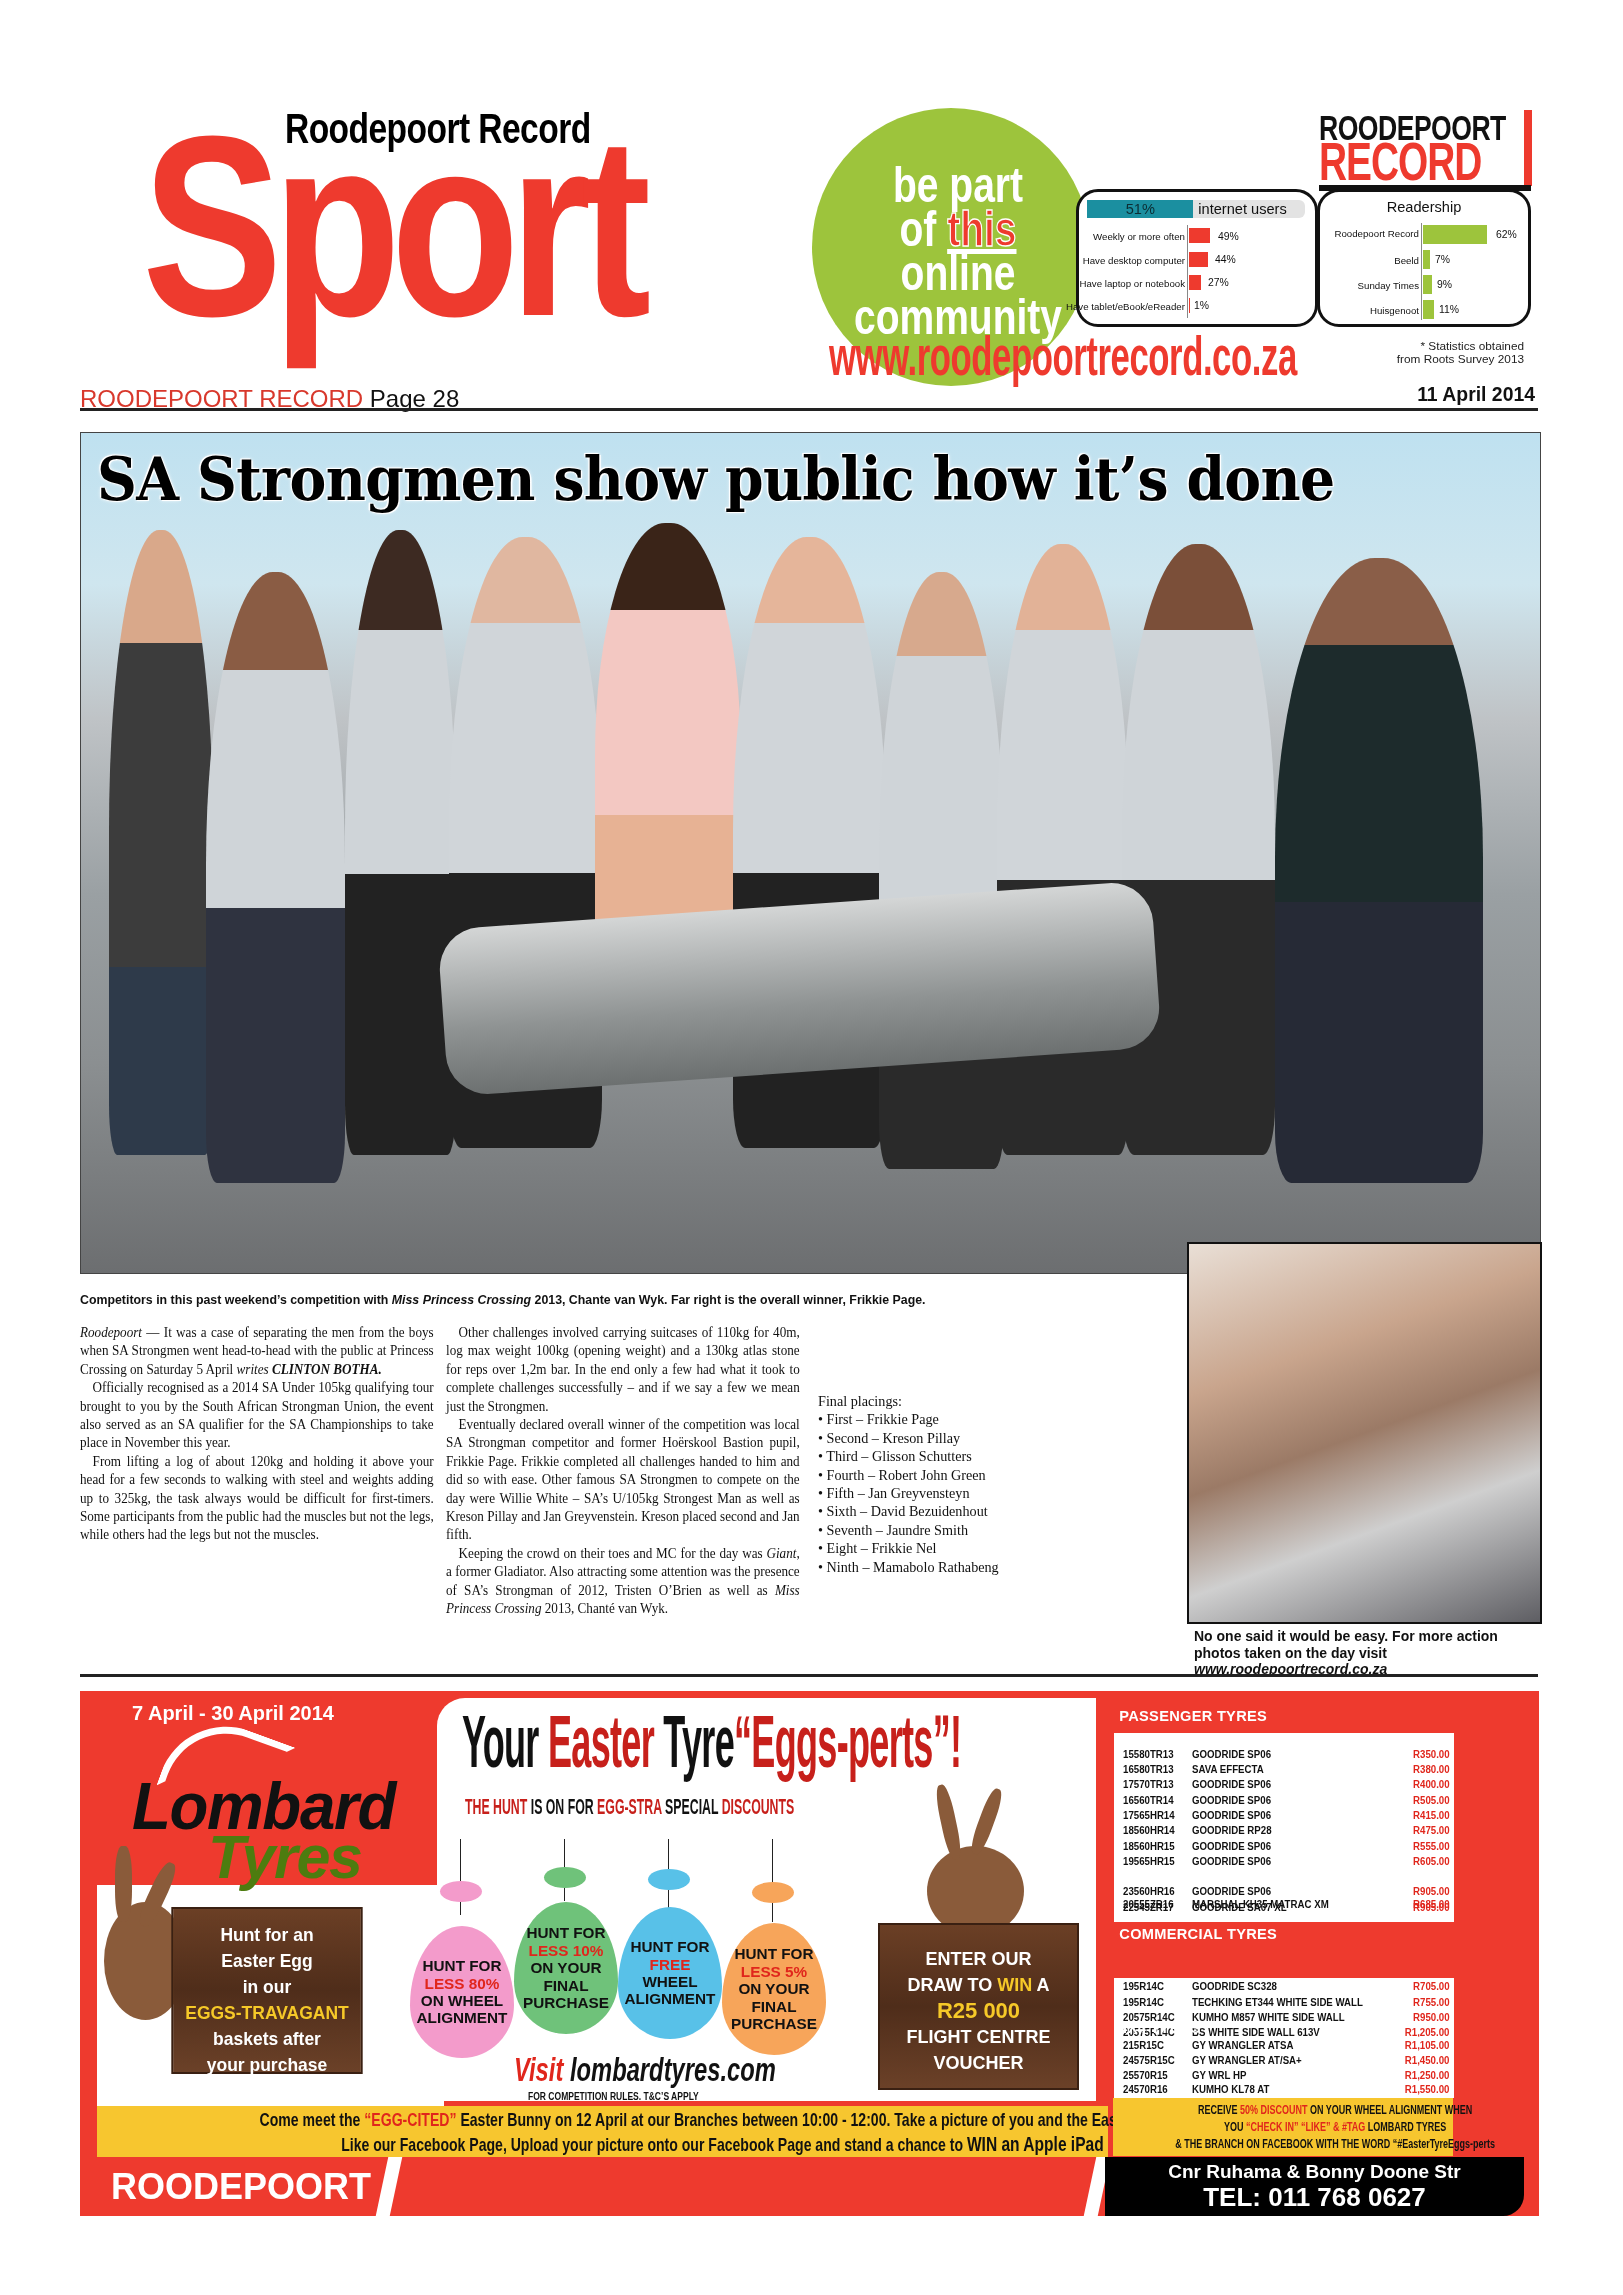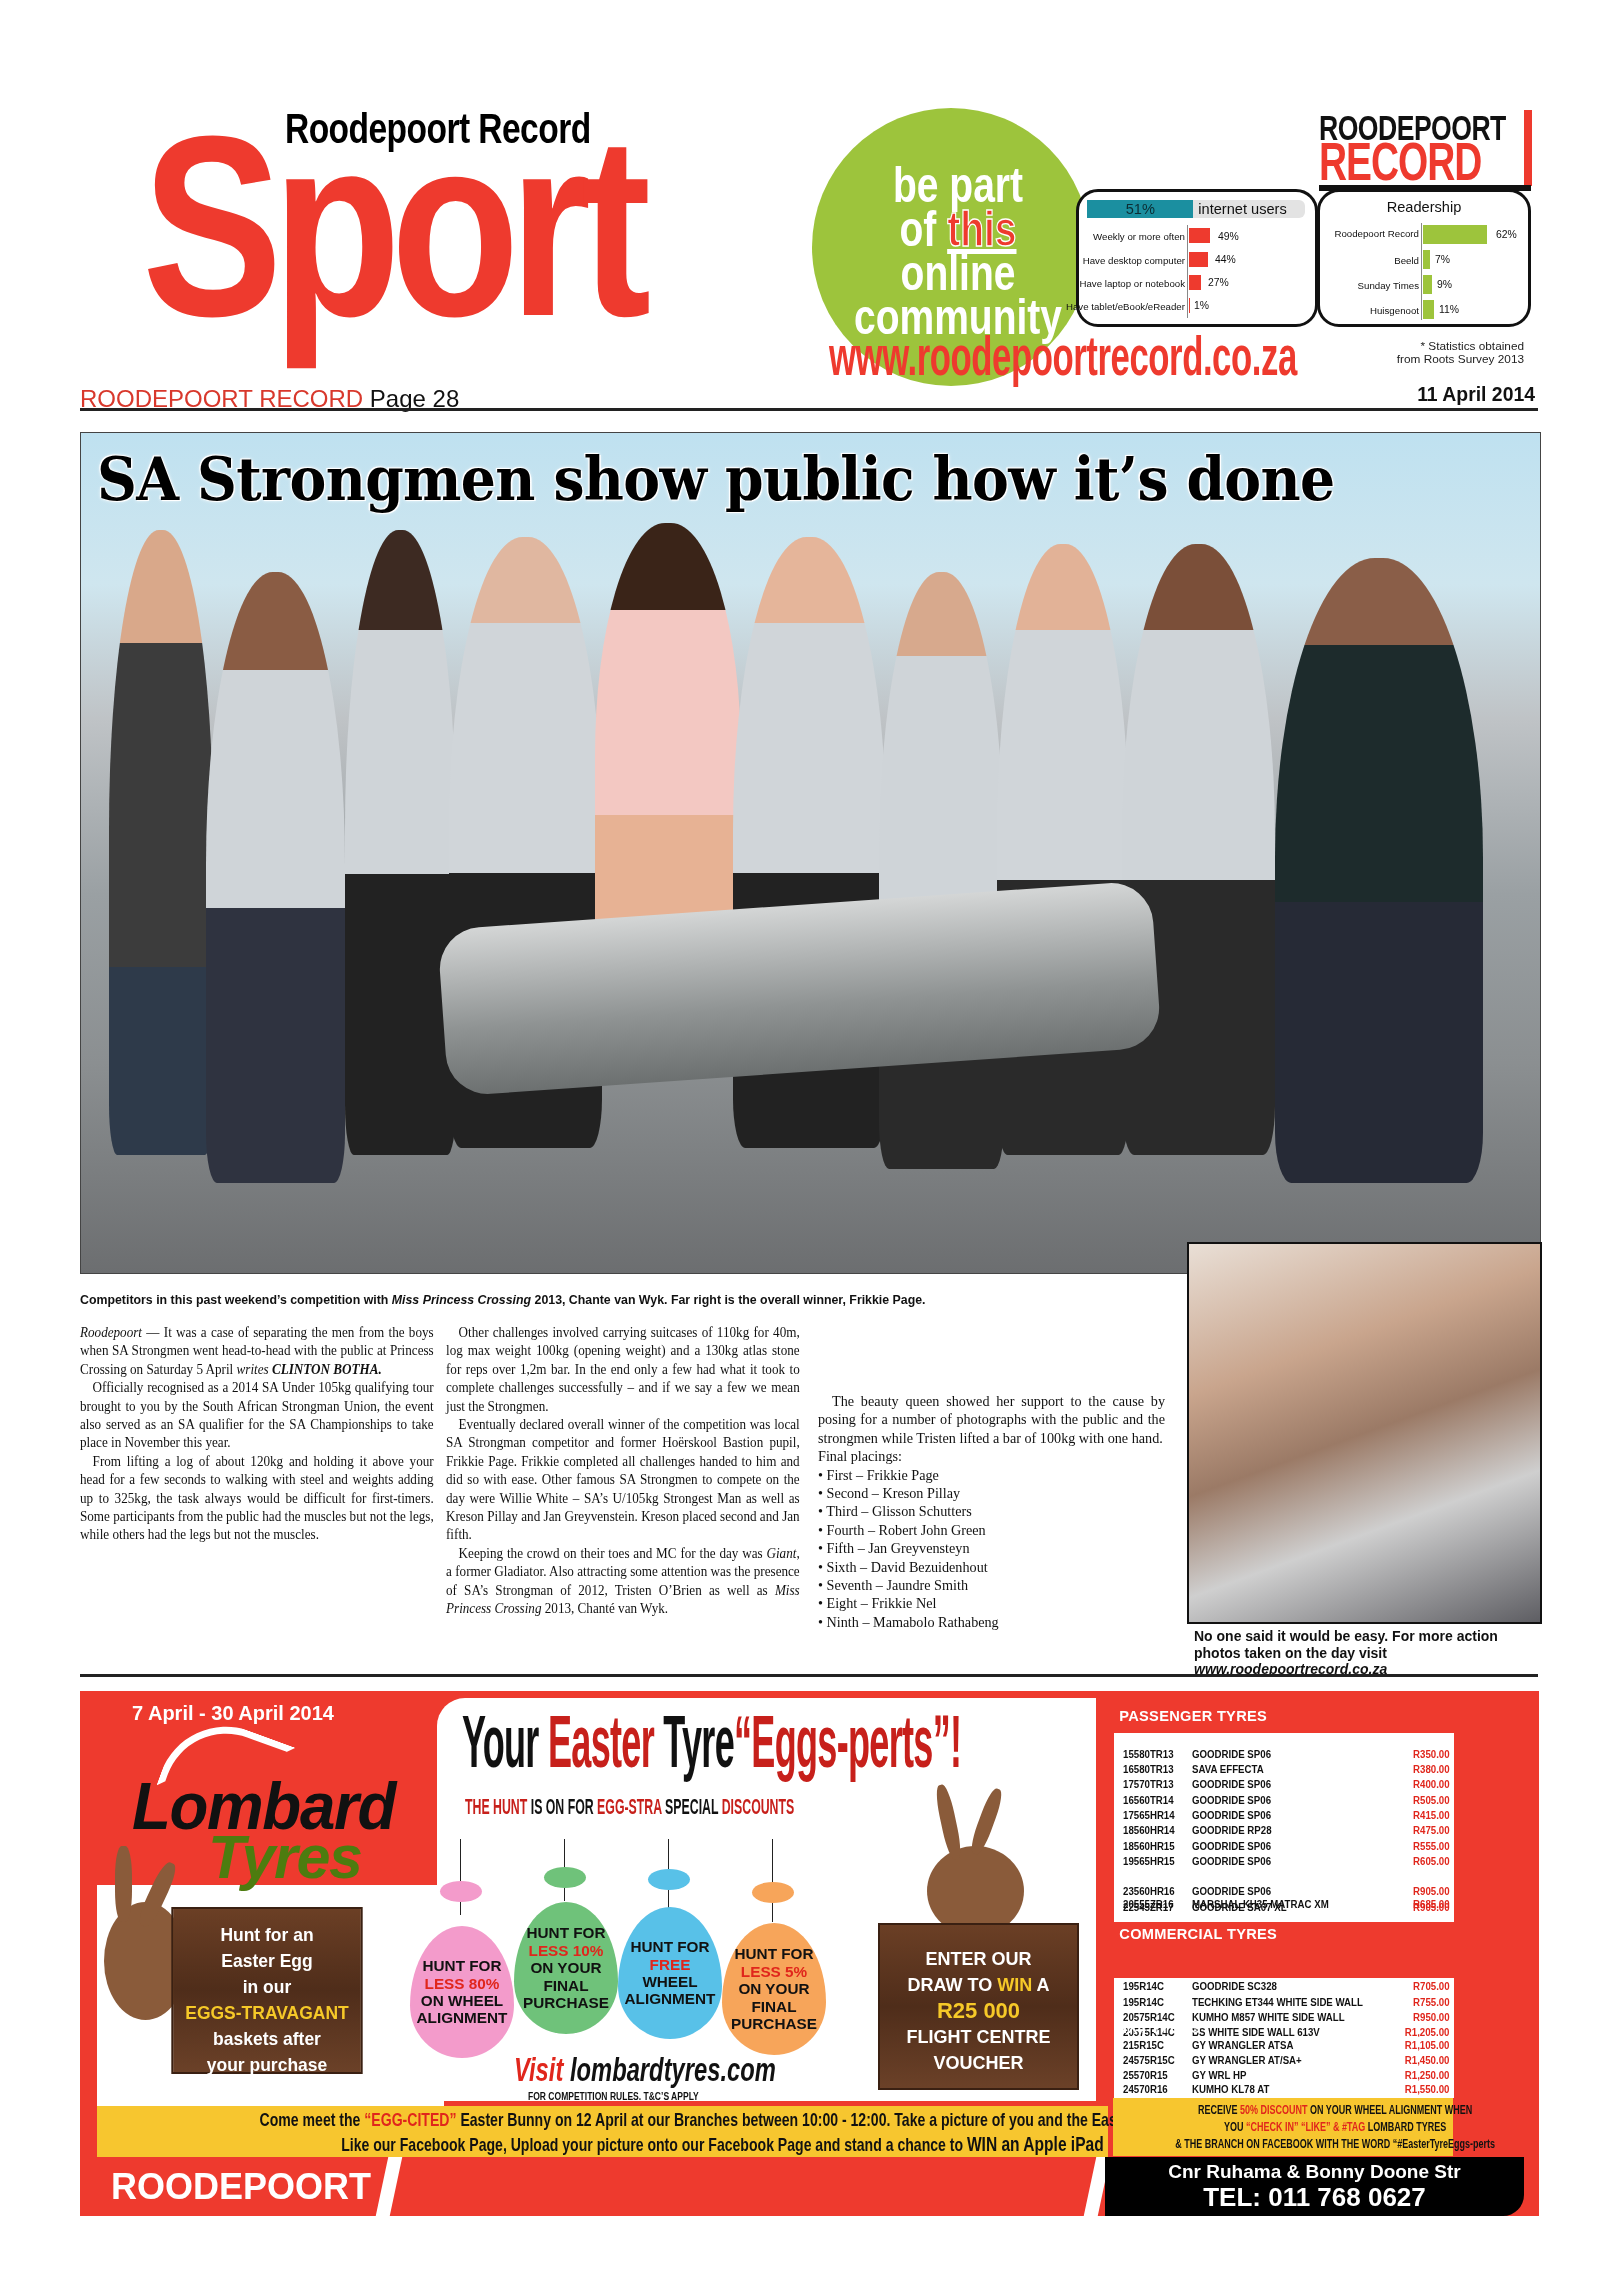--- a/index.html
+++ b/index.html
@@ -218,21 +218,20 @@
   <p class="first"><i>Roodepoort</i><span> — It was a case of separating the men from the boys when SA Strongmen went head-to-head with the public at Princess Crossing on Saturday 5 April </span><i>writes</i><b><i> CLINTON BOTHA.</i></b></p>
   <p>Officially recognised as a 2014 SA Under 105kg qualifying tour brought to you by the South African Strongman Union, the event also served as an SA qualifier for the SA Championships to take place in November this year.</p>
   <p>From lifting a log of about 120kg and holding it above your head for a few seconds to walking with steel and weights adding up to 325kg, the task always would be difficult for first-timers. Some participants from the public had the muscles but not the legs, while others had the legs but not the muscles.</p>
 </div>
 <div class="abs col col2">
   <p>Other challenges involved carrying suitcases of 110kg for 40m, log max weight 100kg (opening weight) and a 130kg atlas stone for reps over 1,2m bar. In the end only a few had what it took to complete challenges successfully – and if we say a few we mean just the Strongmen.</p>
   <p>Eventually declared overall winner of the competition was local SA Strongman competitor and former Hoërskool Bastion pupil, Frikkie Page. Frikkie completed all challenges handed to him and did so with ease. Other famous SA Strongmen to compete on the day were Willie White – SA’s U/105kg Strongest Man as well as Kreson Pillay and Jan Greyvenstein. Kreson placed second and Jan fifth.</p>
   <p><span>Keeping the crowd on their toes and MC for the day was </span><i>Giant</i><span>, a former Gladiator. Also attracting some attention was the presence of SA’s Strongman of 2012, Tristen O’Brien as well as </span><i>Miss Princess Crossing</i><span> 2013, Chanté van Wyk.</span></p>
 </div>
 <div class="abs col col3" style="top:1392px;">
-  <p>The beauty queen showed her support to the cause by posing for a number of photographs with the public and the strongmen while Tristen lifted a bar of 100kg with one hand.</p>
   <div>Final placings:</div>
   <ul>
     <li>• First – Frikkie Page</li>
     <li>• Second – Kreson Pillay</li>
     <li>• Third – Glisson Schutters</li>
     <li>• Fourth – Robert John Green</li>
     <li>• Fifth – Jan Greyvensteyn</li>
     <li>• Sixth – David Bezuidenhout</li>
     <li>• Seventh – Jaundre Smith</li>
     <li>• Eight – Frikkie Nel</li>

